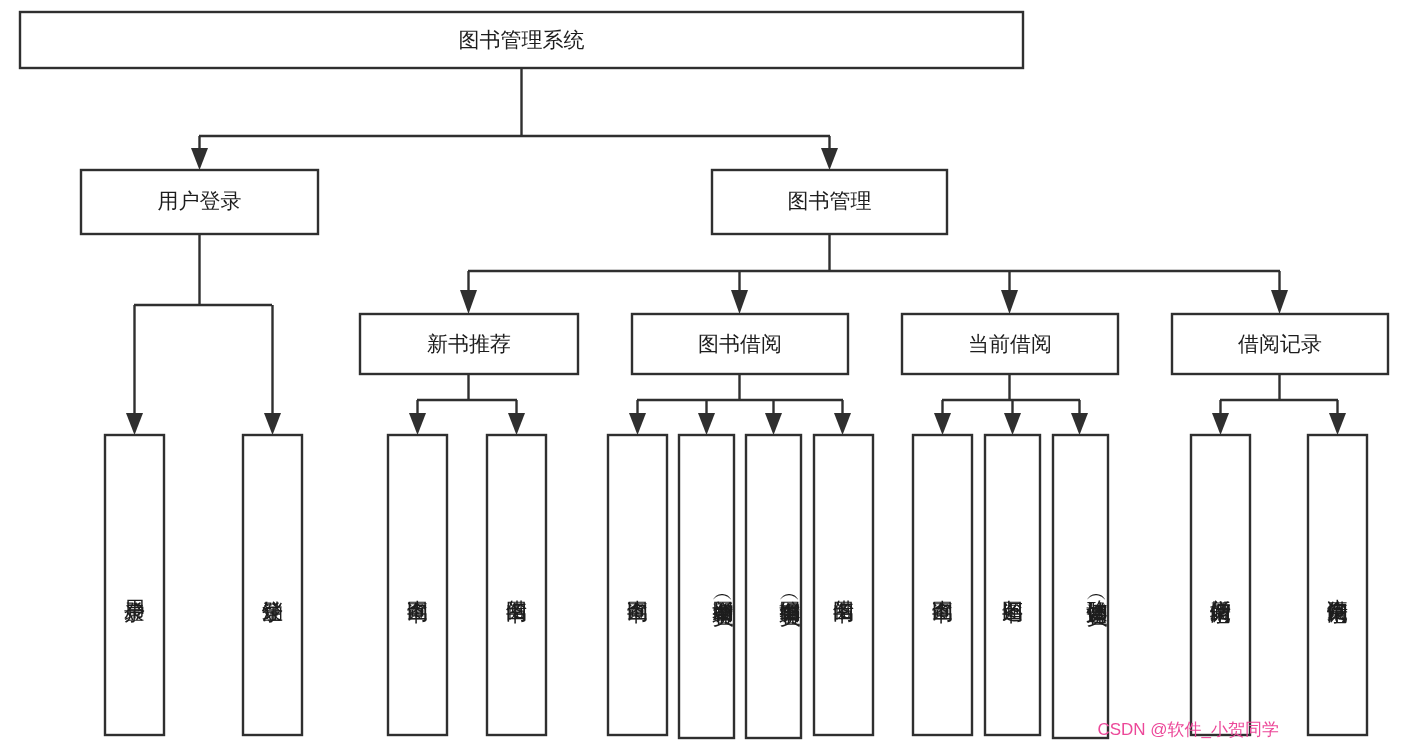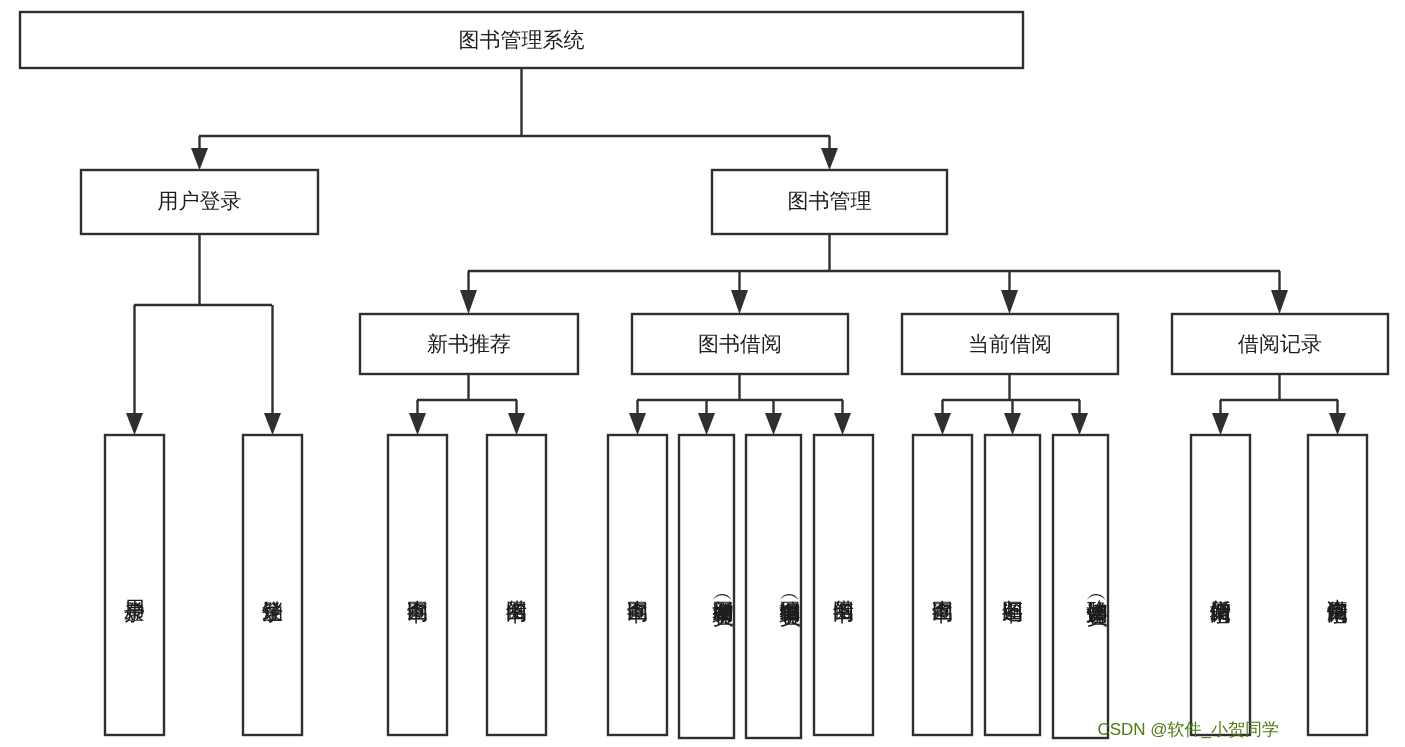--- a/index.html
+++ b/index.html
@@ -59,21 +59,21 @@
     white-space: nowrap;
     text-align: center;
     pointer-events: none;
   }
   .watermark {
     position: absolute;
     right: 8px;
     bottom: 6px;
     font-family: "Liberation Sans", "DejaVu Sans", sans-serif;
     font-size: 17px;
-    color: #4d7c0f;
+    color: #ec4899;
     white-space: nowrap;
   }
 </style>
 </head>
 <body>
 
 <div id="diagram-root">
 
   <svg id="flow-svg" viewBox="0 0 1405 747">
 

